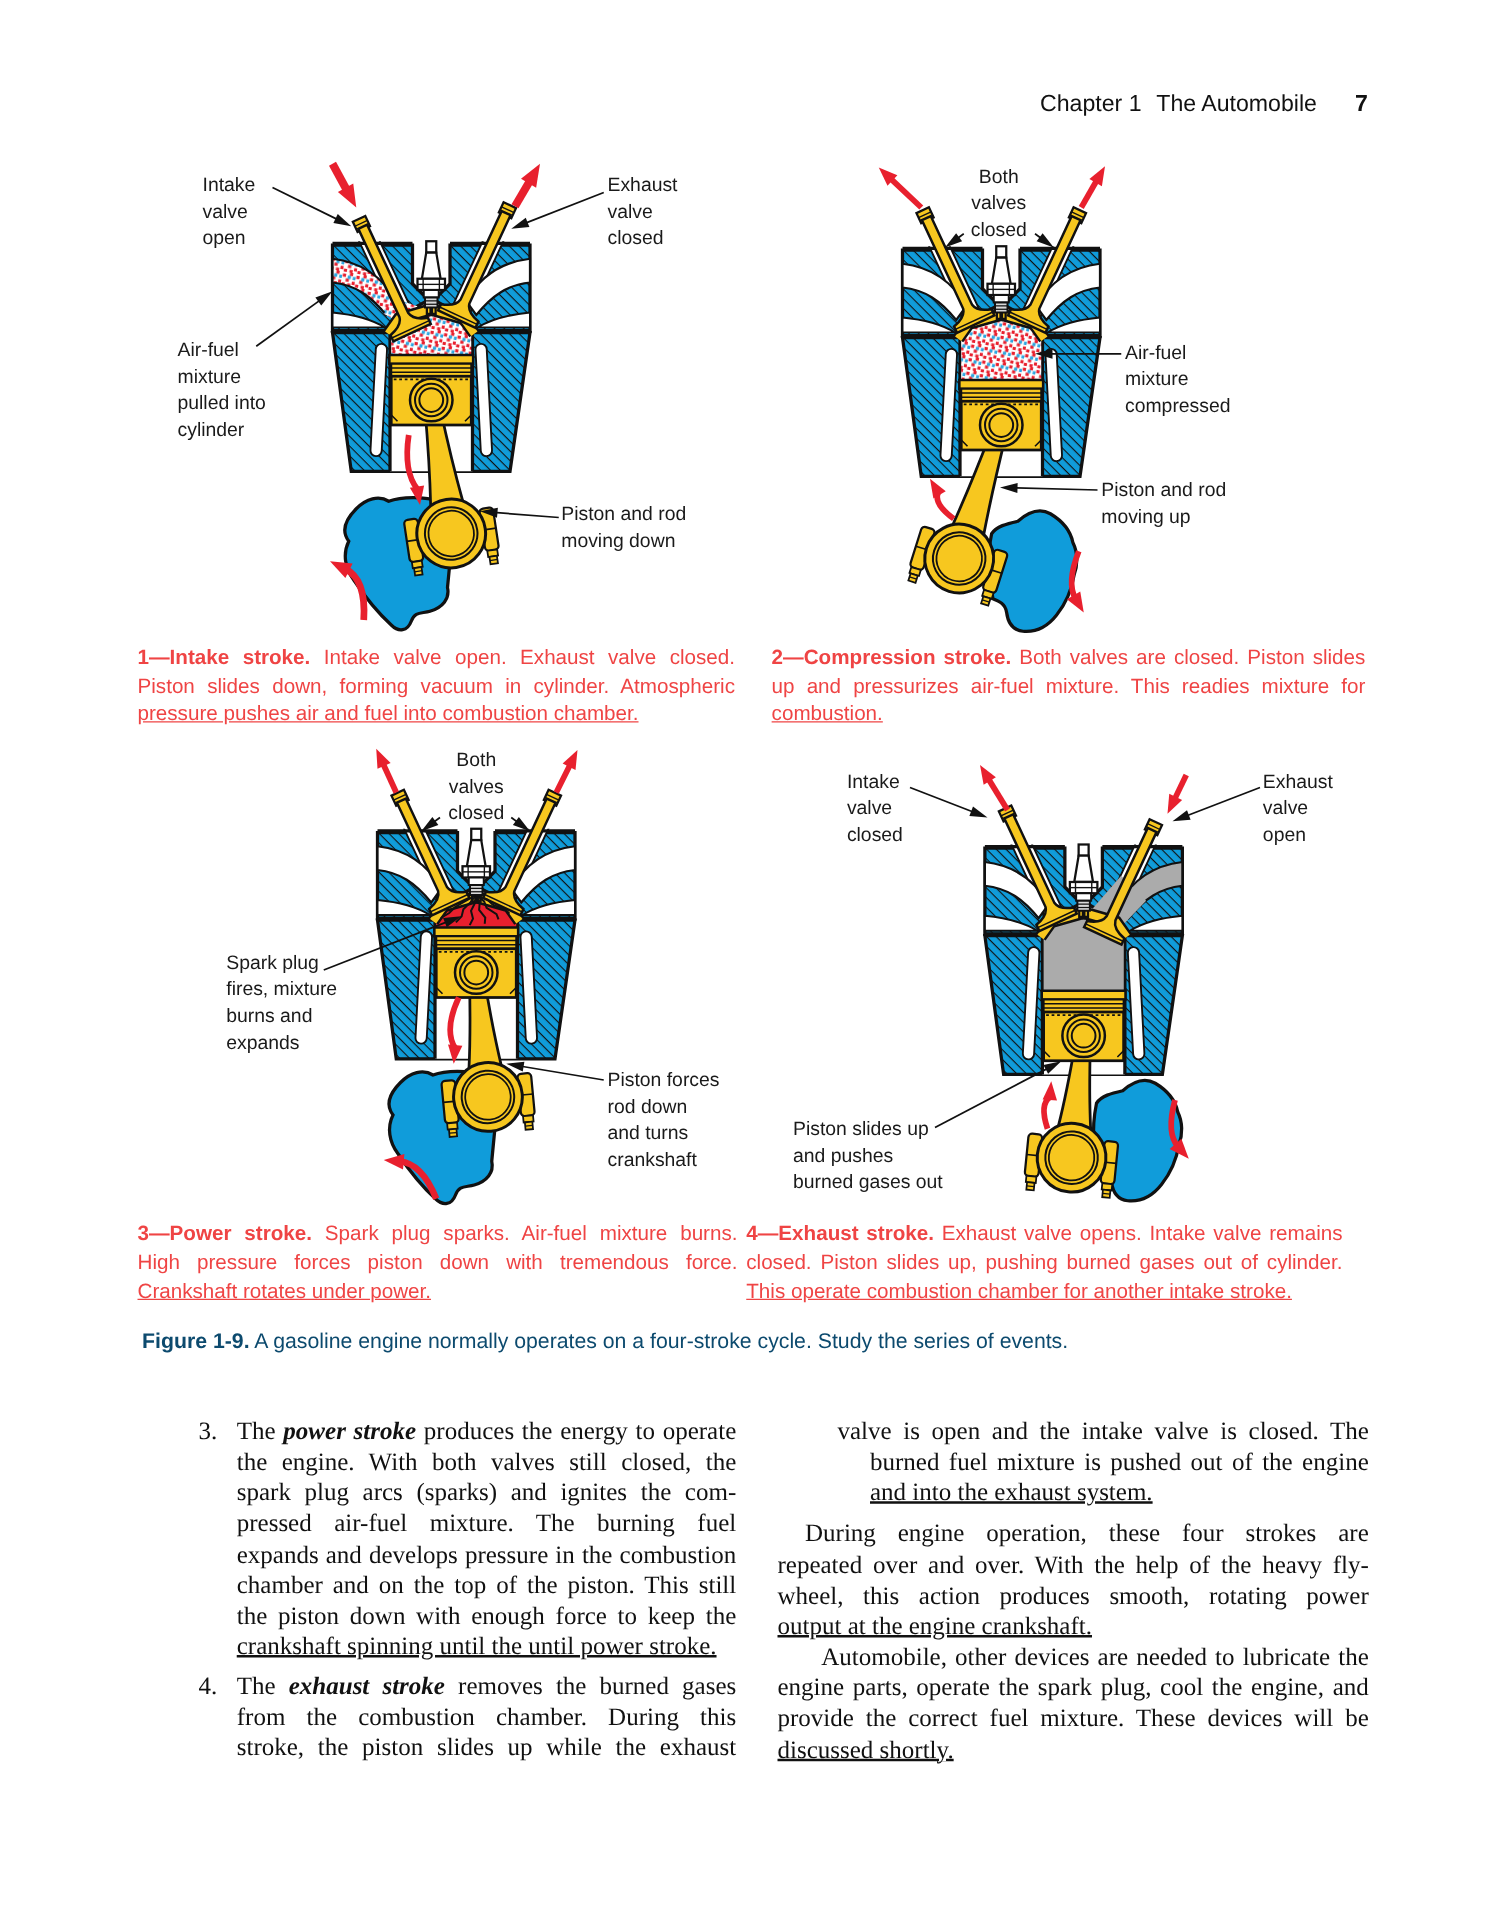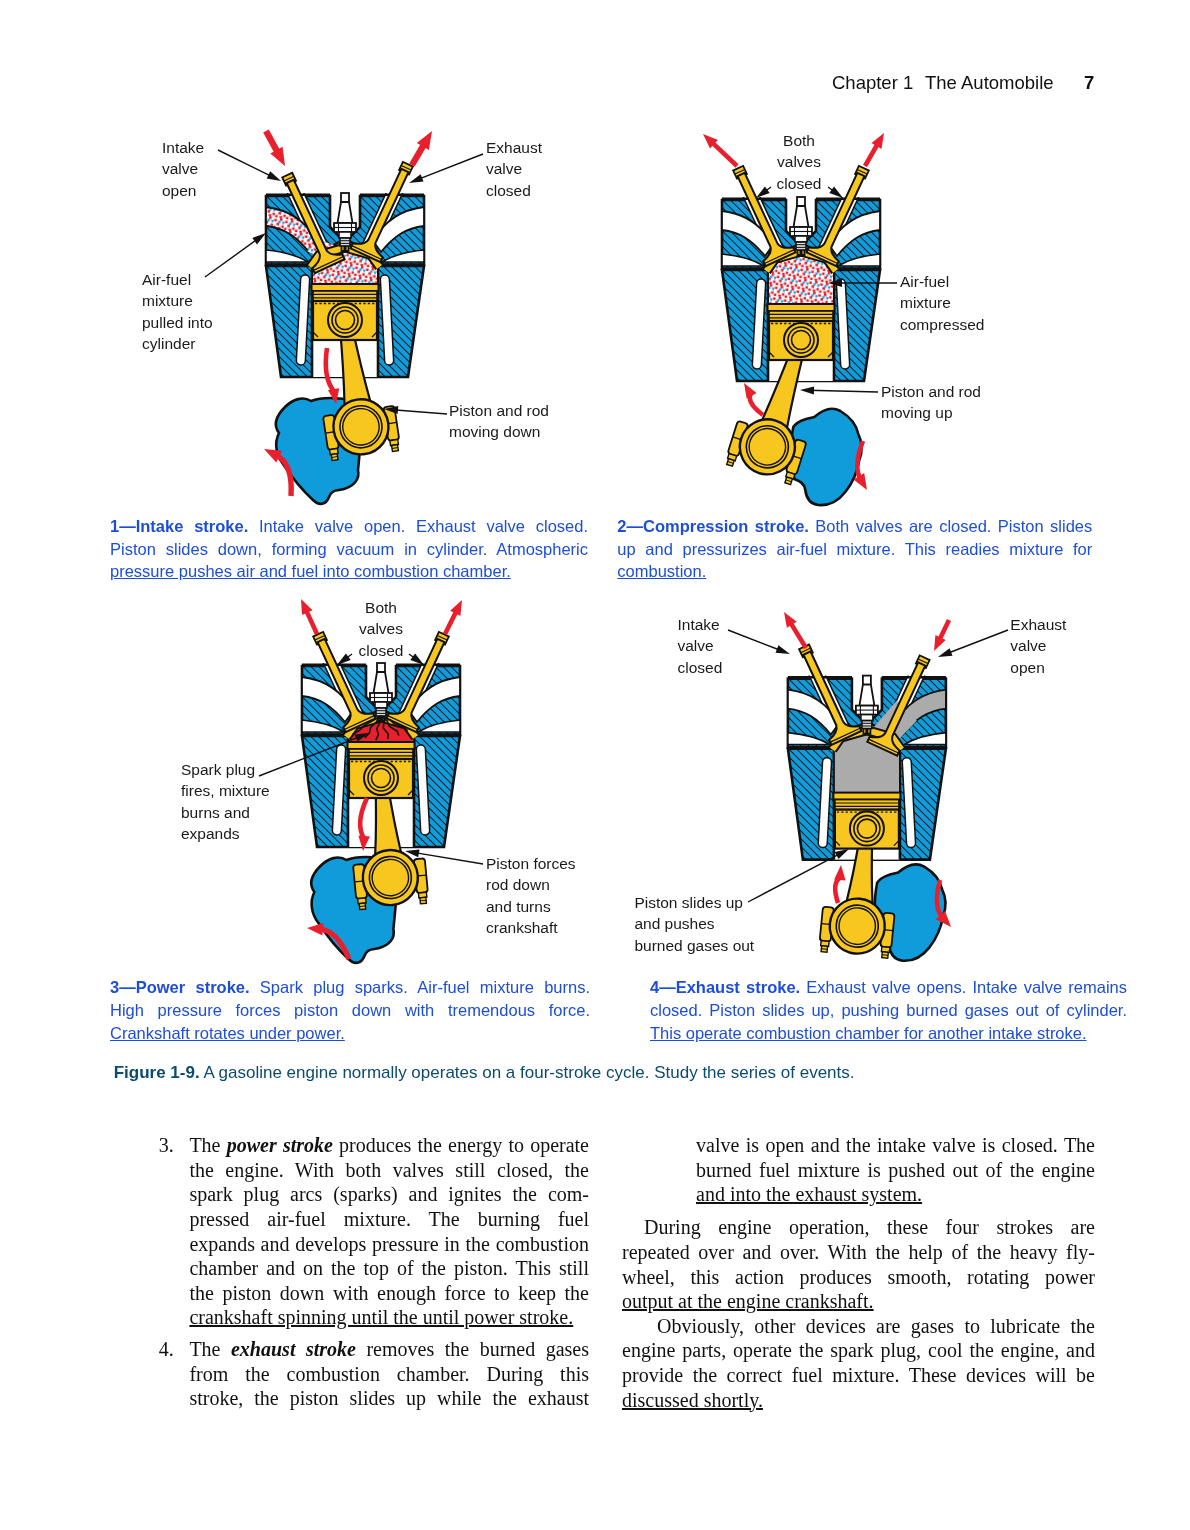--- a/index.html
+++ b/index.html
@@ -1,19 +1,19 @@
 <!DOCTYPE html>
 <html><head><meta charset="utf-8">
 <style>
 * { margin:0; padding:0; box-sizing:border-box; }
 html,body { width:1190px; height:1530px; background:#ffffff; position:relative;
   font-family:"Liberation Sans", sans-serif; }
 .hdr { position:absolute; top:71.5px; left:0; width:1190px; height:26px;
   font-family:Liberation Sans, sans-serif; font-size:18.5px; color:#111; }
-.cap { position:absolute; font-size:16.5px; line-height:22.9px; color:#1d4ed8; }
+.cap { position:absolute; font-size:16.5px; line-height:22.9px; color:#ef4444; }
 .jl { text-align:justify; text-align-last:justify; white-space:normal; }
 .jl.last { text-align-last:left;text-decoration:underline; }
 .figcap { position:absolute; left:113.7px; top:1063px; width:1000px; font-size:17px; color:#0c4a6e; }
 .body { position:absolute; font-family:"Liberation Serif", serif; font-size:20px;
   line-height:24.6px; color:#111; }
 .brow { display:flex; }
 .bnum { width:30.6px; flex:0 0 30.6px; }
 </style></head>
 <body>
 <div class="hdr">
@@ -559,21 +559,21 @@
 <div class="cap" style="left:617.3px;top:514.6px;width:475px">
     <div class="jl"><b>2—Compression stroke.</b> Both valves are closed. Piston slides</div>
     <div class="jl">up and pressurizes air-fuel mixture. This readies mixture for</div>
     <div class="jl last">combustion.</div>
   </div>
 <div class="cap" style="left:110px;top:976px;width:480px">
     <div class="jl"><b>3—Power stroke.</b> Spark plug sparks. Air-fuel mixture burns.</div>
     <div class="jl">High pressure forces piston down with tremendous force.</div>
     <div class="jl last">Crankshaft rotates under power.</div>
   </div>
-<div class="cap" style="left:650px;top:976px;width:477px">
+<div class="cap" style="left:597px;top:976px;width:477px">
     <div class="jl"><b>4—Exhaust stroke.</b> Exhaust valve opens. Intake valve remains</div>
     <div class="jl">closed. Piston slides up, pushing burned gases out of cylinder.</div>
     <div class="jl last">This operate combustion chamber for another intake stroke.</div>
   </div>
 <div class="figcap"><b>Figure 1-9.</b> A gasoline engine normally operates on a four-stroke cycle. Study the series of events.</div>
 <div class="body" style="left:158.8px;top:1133.3px;width:430.2px">
     <div class="brow">
       <span class="bnum">3.</span>
       <div class="jl" style="flex:1">The <b><i>power stroke</i></b> produces the energy to operate</div>
     </div>
@@ -613,24 +613,24 @@
     <div class="brow">
       <span class="bnum"></span>
       <div class="jl" style="flex:1">from the combustion chamber. During this</div>
     </div>
     <div class="brow">
       <span class="bnum"></span>
       <div class="jl" style="flex:1">stroke, the piston slides up while the exhaust</div>
     </div>
   </div>
 <div class="body" style="left:622px;top:1133.3px;width:473px">
-    <div class="jl" style="margin-left:74px">valve is open and the intake valve is closed. The</div>
+    <div class="jl" style="margin-left:48px">valve is open and the intake valve is closed. The</div>
     <div class="jl" style="margin-left:74px">burned fuel mixture is pushed out of the engine</div>
     <div class="jl last" style="margin-left:74px">and into the exhaust system.</div>
     <div style="height:8.3px"></div>
     <div class="jl" style="margin-left:22px">During engine operation, these four strokes are</div>
     <div class="jl">repeated over and over. With the help of the heavy fly-</div>
     <div class="jl">wheel, this action produces smooth, rotating power</div>
     <div class="jl last">output at the engine crankshaft.</div>
-    <div class="jl" style="margin-left:35px">Obviously, other devices are gases to lubricate the</div>
+    <div class="jl" style="margin-left:35px">Automobile, other devices are needed to lubricate the</div>
     <div class="jl">engine parts, operate the spark plug, cool the engine, and</div>
     <div class="jl">provide the correct fuel mixture. These devices will be</div>
     <div class="jl last">discussed shortly.</div>
   </div>
 </body></html>

